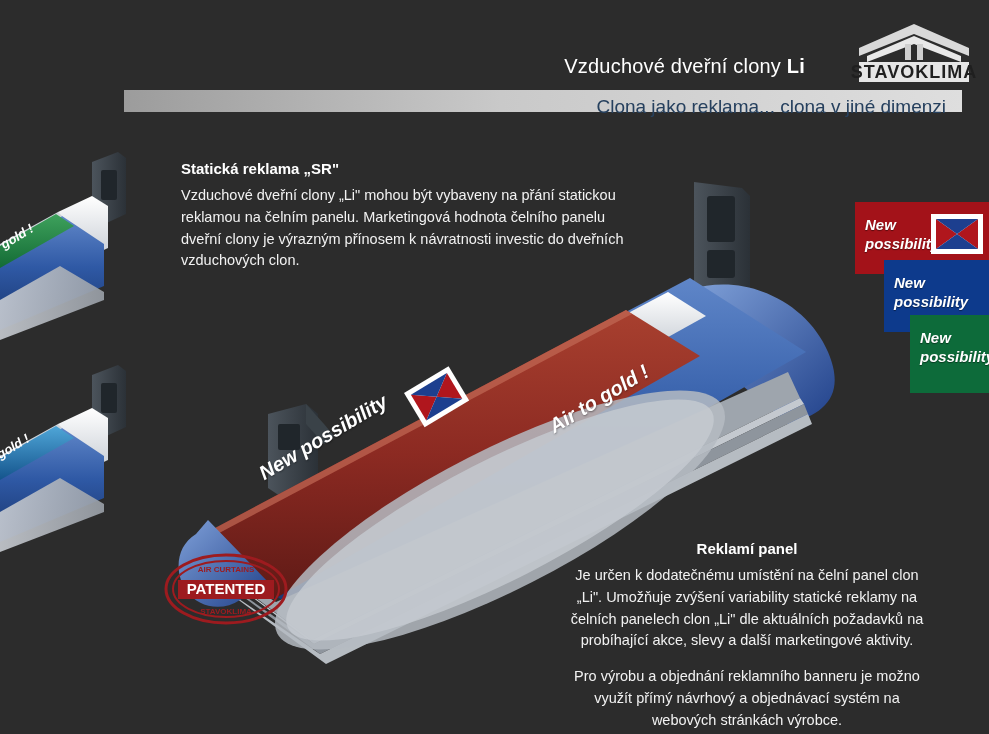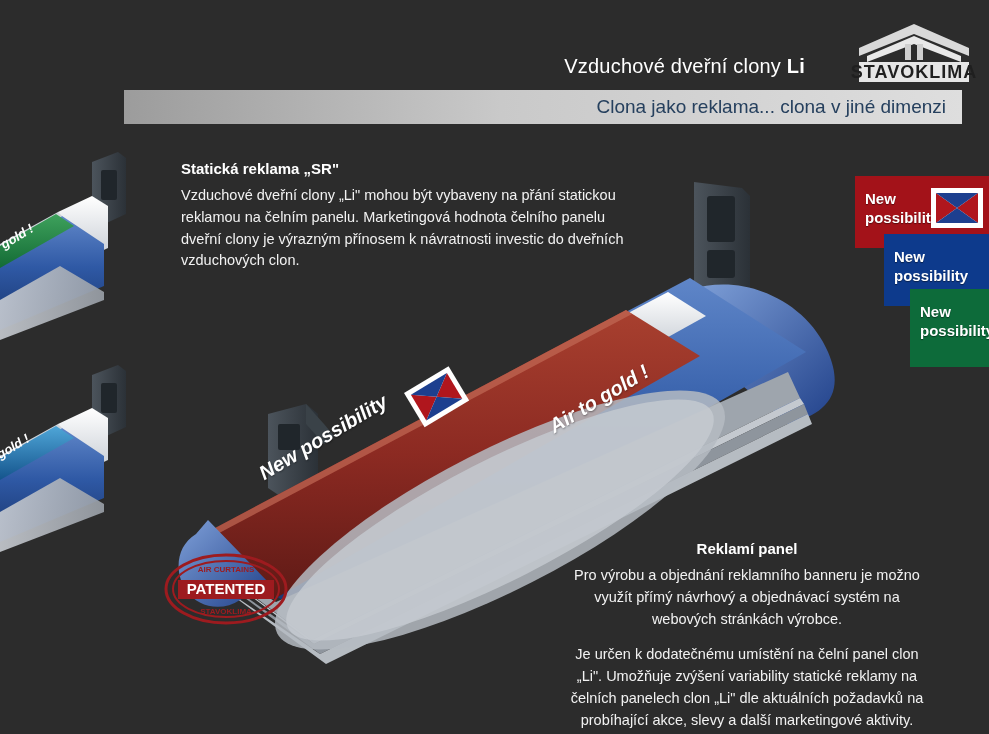--- a/index.html
+++ b/index.html
@@ -46,21 +46,21 @@
     letter-spacing: .2px;
     color: #ffffff;
     white-space: nowrap;
   }
   .title-line b { font-weight: bold; }
   .subtitle-bar {
     position: absolute;
     left: 88px;
     top: 90px;
     width: 838px;
-    height: 34px;
+    height: 22px;
     background: linear-gradient(to right, #9c9c9c 0%, #c9c9c9 45%, #dedede 100%);
   }
   .subtitle-bar .sub-text {
     position: absolute;
     right: 16px;
     top: 6px;
     font-size: 19px;
     color: #26405e;
     white-space: nowrap;
   }
@@ -107,21 +107,23 @@
   }
 
   
   .art { position: absolute; top: 0; left: 0; width: 989px; height: 734px; pointer-events: none; }
 
   
   .banner-card {
     position: absolute;
     color: #ffffff;
     font-weight: bold;
+    font-style: italic;
     overflow: hidden;
+    margin-top: 26px;
   }
   .banner-card .bc-text {
     position: absolute;
     left: 10px;
     top: 14px;
     font-size: 15px;
     line-height: 1.25;
     text-shadow: 0 1px 1px rgba(0,0,0,.45);
   }
   .banner-card .bc-logo {
@@ -360,17 +362,17 @@
     </div>
   </div>
 
   <div class="left-text">
     <h2>Statická reklama „SR"</h2>
     <p>Vzduchové dveřní clony „Li" mohou být vybaveny na přání statickou reklamou na čelním panelu. Marketingová hodnota čelního panelu dveřní clony je výrazným přínosem k návratnosti investic do dveřních vzduchových clon.</p>
   </div>
 
   <div class="right-text">
     <h2>Reklamí panel</h2>
+    <p>Je určen k dodatečnému umístění na čelní panel clon „Li". Umožňuje zvýšení variability statické reklamy na čelních panelech clon „Li" dle aktuálních požadavků na probíhající akce, slevy a další marketingové aktivity.</p>
     <p>Pro výrobu a objednání reklamního banneru je možno využít přímý návrhový a objednávací systém na webových stránkách výrobce.</p>
-    <p>Je určen k dodatečnému umístění na čelní panel clon „Li". Umožňuje zvýšení variability statické reklamy na čelních panelech clon „Li" dle aktuálních požadavků na probíhající akce, slevy a další marketingové aktivity.</p>
   </div>
 
 </div>
 
 </body></html>

